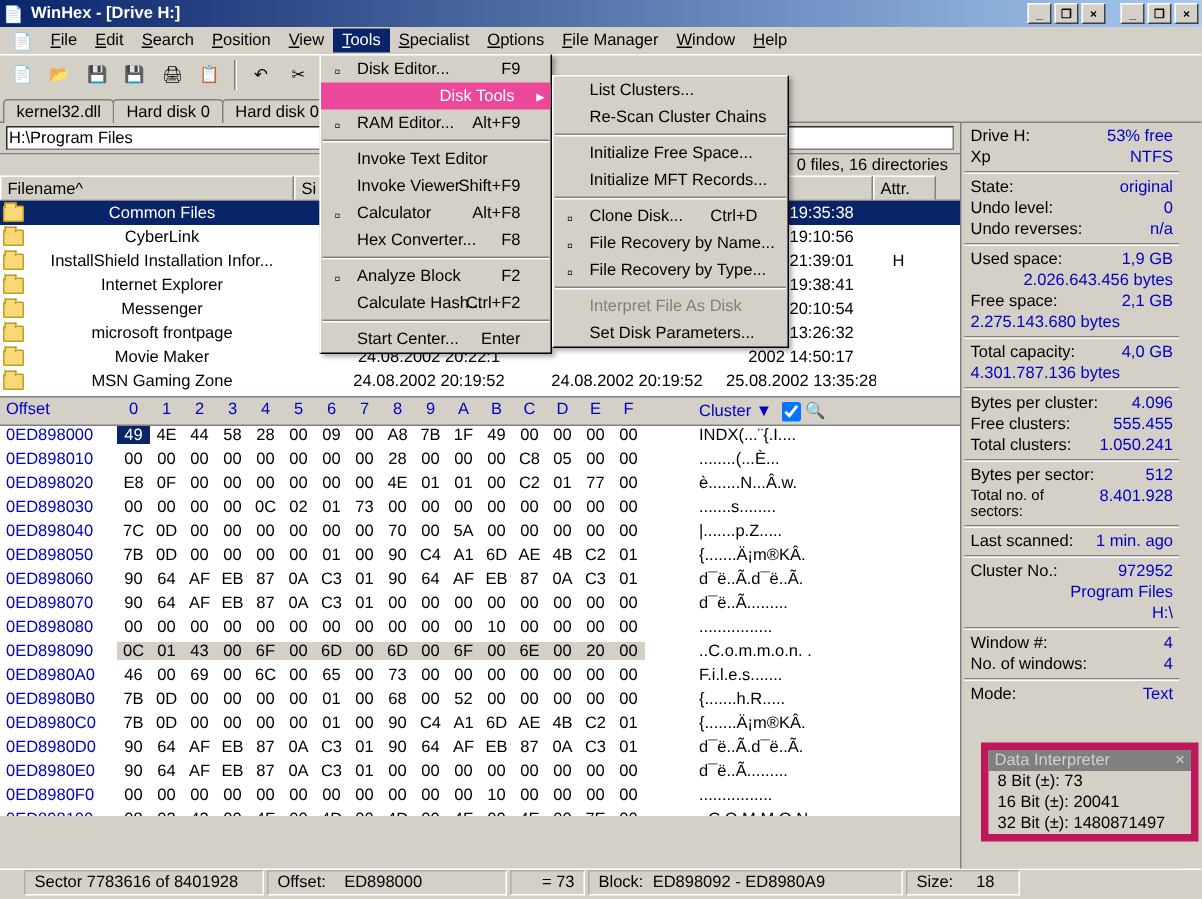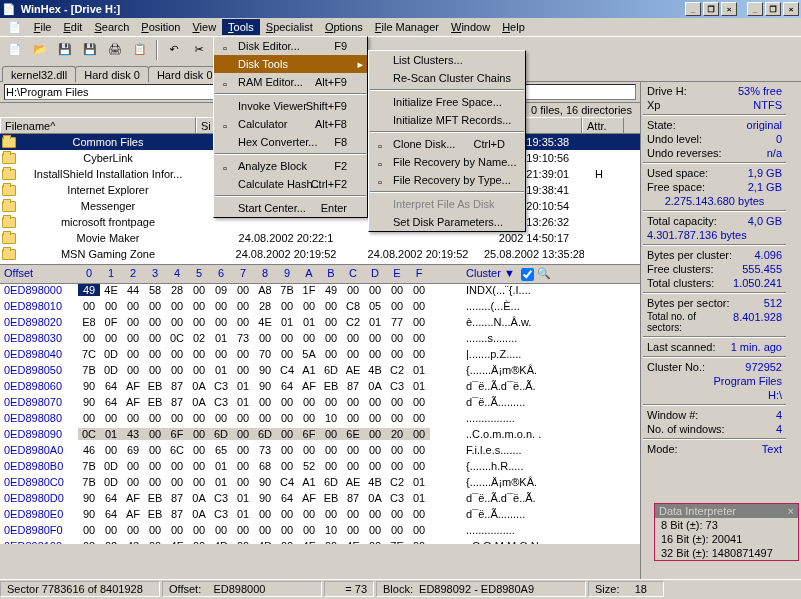--- a/index.html
+++ b/index.html
@@ -31,34 +31,34 @@
 .filelist .cell { overflow: hidden; white-space: nowrap; text-align: center; }
 .hexhdr { background: #d4d0c8; display: flex; padding: 2px 0; border-top: 1px solid #808080; border-bottom: 1px solid #808080; font-family: 'Courier New', monospace; font-size: 12px; color: #0000c0; }
 .hexview { background: #fff; font-family: 'Courier New', monospace; font-size: 12px; height: 260px; overflow: hidden; }
 .hexrow { display: flex; height: 16px; }
 .hexoff { width: 78px; color: #0000c0; padding-left: 4px; }
 .hexbytes { width: 380px; }
 .hexasc { color: #000; padding-left: 8px; }
 .hexbyte { display: inline-block; width: 22px; text-align: center; }
 .hexbyte.hi { background: #d4d0c8; }
 .hexbyte.cur { background: #0a246a; color: #fff; }
-.statusbar { background: #d4d0c8; height: 18px; display: flex; align-items: center; border-top: 1px solid #fff; }
+.statusbar { background: #d4d0c8; height: 18px; display: flex; border-top: 1px solid #fff; padding-left: 16px; }
 .statusbar .cell { border: 1px inset #fff; padding: 1px 6px; margin-right: 2px; }
 .dropdown { position: absolute; background: #d4d0c8; border: 1px solid #000; border-top: 1px solid #fff; border-left: 1px solid #fff; box-shadow: 2px 2px 3px rgba(0,0,0,0.3); z-index: 100; }
 .dropdown .ditem { padding: 3px 24px 3px 24px; white-space: nowrap; position: relative; }
 .dropdown .ditem.disabled { color: #808080; }
-.dropdown .ditem.hover { background: #a16207; color: #fff; }
+.dropdown .ditem.hover { background: #ec4899; color: #fff; text-align: right; }
 .dropdown .dsep { border-top: 1px solid #808080; border-bottom: 1px solid #fff; margin: 2px 1px; }
 .dropdown .shortcut { position: absolute; right: 20px; }
 .dropdown .arrow { position: absolute; right: 4px; }
 .dropdown .dicon { position: absolute; left: 3px; width: 16px; height: 16px; display: flex; align-items: center; justify-content: center; }
 .right .rrow { display: flex; justify-content: space-between; padding: 1px 4px; }
 .right .rval { color: #0000c0; }
 .right .rsep { border-top: 1px solid #808080; border-bottom: 1px solid #fff; margin: 2px 0; }
-.datainterp { position: absolute; right: 2px; bottom: 38px; width: 145px; background: #d4d0c8; border: 1px solid #be185d; z-index: 50; }
+.datainterp { position: absolute; right: 2px; bottom: 38px; width: 145px; background: #d4d0c8; border: 5px solid #be185d; z-index: 50; }
 .datainterp .dititle { background: #808080; color: #d4d0c8; padding: 1px 4px; display: flex; justify-content: space-between; font-size: 10px; }
 .datainterp .dirow { padding: 1px 6px; }
 .folder-icon { width: 14px; height: 11px; background: #f8d878; border: 1px solid #c0a020; border-radius: 1px; position: relative; }
 .folder-icon::before { content: ''; position: absolute; top: -3px; left: 0; width: 6px; height: 3px; background: #f8d878; border: 1px solid #c0a020; border-bottom: none; }
 .fileinfo { display: flex; justify-content: flex-end; padding: 1px 8px; background: #d4d0c8; font-size: 11px; }
 </style>
 </head>
 <body>
 
 <div class="titlebar">
@@ -319,25 +319,28 @@
       </div>
     <div class="rrow">
         <span>Undo reverses:</span>
         <span class="rval">n/a</span>
       </div>
     <div class="rsep"></div>
     <div class="rrow">
         <span>Used space:</span>
         <span class="rval">1,9 GB</span>
       </div>
+    <div class="rrow" style="justify-content:flex-end">
+        <span class="rval">2.026.643.456 bytes</span>
+      </div>
     <div class="rrow">
         <span>Free space:</span>
         <span class="rval">2,1 GB</span>
       </div>
-    <div class="rrow" style="justify-content:center">
+    <div class="rrow" style="justify-content:flex-start">
         <span class="rval">2.275.143.680 bytes</span>
       </div>
     <div class="rsep"></div>
     <div class="rrow">
         <span>Total capacity:</span>
         <span class="rval">4,0 GB</span>
       </div>
     <div class="rrow" style="justify-content:flex-start">
         <span class="rval">4.301.787.136 bytes</span>
       </div>
@@ -419,20 +422,26 @@
     </div>
     <div class="ditem">
       <span class="dicon">▫</span>
       <span>RAM Editor...</span>
       <span class="shortcut">Alt+F9</span>
       
     </div>
     <div class="dsep"></div>
     <div class="ditem">
       
+      <span>Invoke Text Editor</span>
+      
+      
+    </div>
+    <div class="ditem">
+      
       <span>Invoke Viewer</span>
       <span class="shortcut">Shift+F9</span>
       
     </div>
     <div class="ditem">
       <span class="dicon">▫</span>
       <span>Calculator</span>
       <span class="shortcut">Alt+F8</span>
       
     </div>

